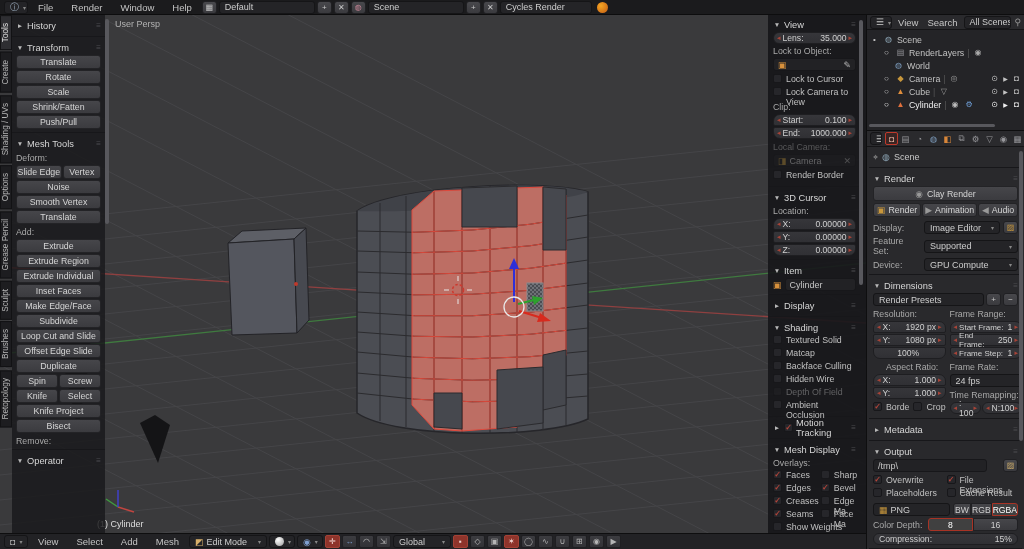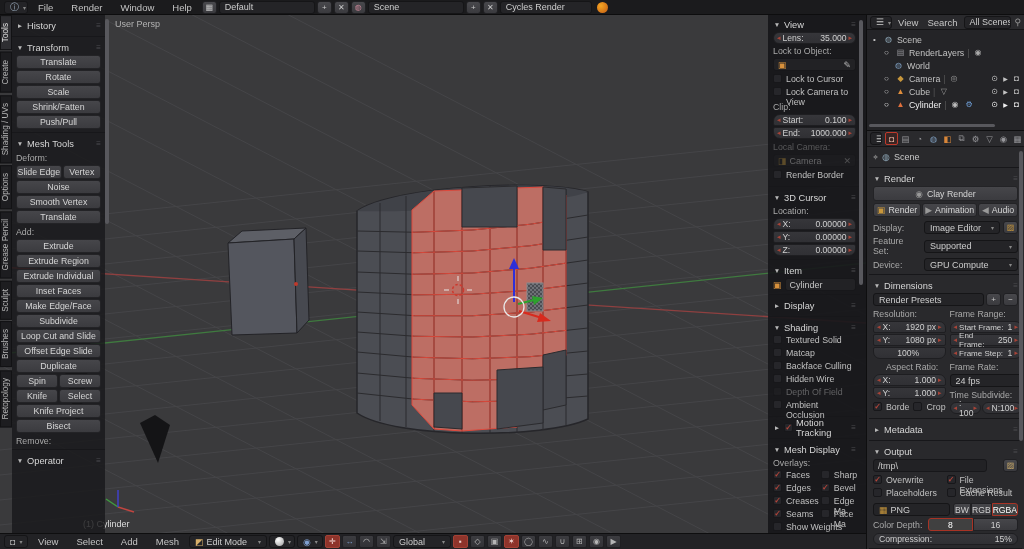--- a/index.html
+++ b/index.html
@@ -175,21 +175,21 @@
     <circle cx="514" cy="292" r="10" fill="none" stroke="#e8e8e8" stroke-width="1.3"></circle>
   </g>
 
   <g stroke-width="1.5">
     <line x1="118" y1="492" x2="134" y2="497" stroke="#c04540"></line>
     <line x1="118" y1="492" x2="106" y2="484" stroke="#3f9a3f"></line>
     <line x1="118" y1="492" x2="118" y2="475" stroke="#4040c8"></line>
   </g>
 </svg>
 <div class="abs" style="left:115px;top:19px;color:#b2b2b2;font-size:9px">User Persp</div>
-<div class="abs" style="left:83px;top:519px;color:#dedede;font-size:9px">(1) Cylinder</div>
+<div class="abs" style="left:97px;top:519px;color:#dedede;font-size:9px">(1) Cylinder</div>
 
 <div class="abs" style="left:0;top:15px;width:111px;height:518px">
   <div class="abs" style="left:0;top:0;width:12px;height:518px">
     <div class="vtab active">Tools</div>
     <div class="vtab">Create</div>
     <div class="vtab">Shading / UVs</div>
     <div class="vtab">Options</div>
     <div class="vtab">Grease Pencil</div>
     <div class="vtab">Sculpt</div>
     <div class="vtab">Brushes</div>
@@ -664,21 +664,21 @@
         <div class="slider bot">
           <span class="arr">◂</span>
           <span class="slb" style="font-size:8px">Frame Step:</span>
           <span class="svl">1</span>
           <span class="arr">▸</span>
         </div>
         <div class="lbl" style="margin:3px 0 2px 0">Frame Rate:</div>
         <div class="ddown">
           <span>24 fps</span>
         </div>
-        <div class="lbl" style="margin:3px 0 2px 0">Time Subdivide:</div>
+        <div class="lbl" style="margin:3px 0 2px 0">Time Remapping:</div>
         <div class="hstack" style="gap:1px">
           <div class="slider" style="flex:1;margin:0">
             <span class="arr">◂</span>
             <span class="slb">: 100</span>
             <span class="arr" style="margin-left:auto">▸</span>
           </div>
           <div class="slider" style="flex:1;margin:0">
             <span class="arr">◂</span>
             <span class="slb">N:100</span>
             <span class="arr" style="margin-left:auto">▸</span>

